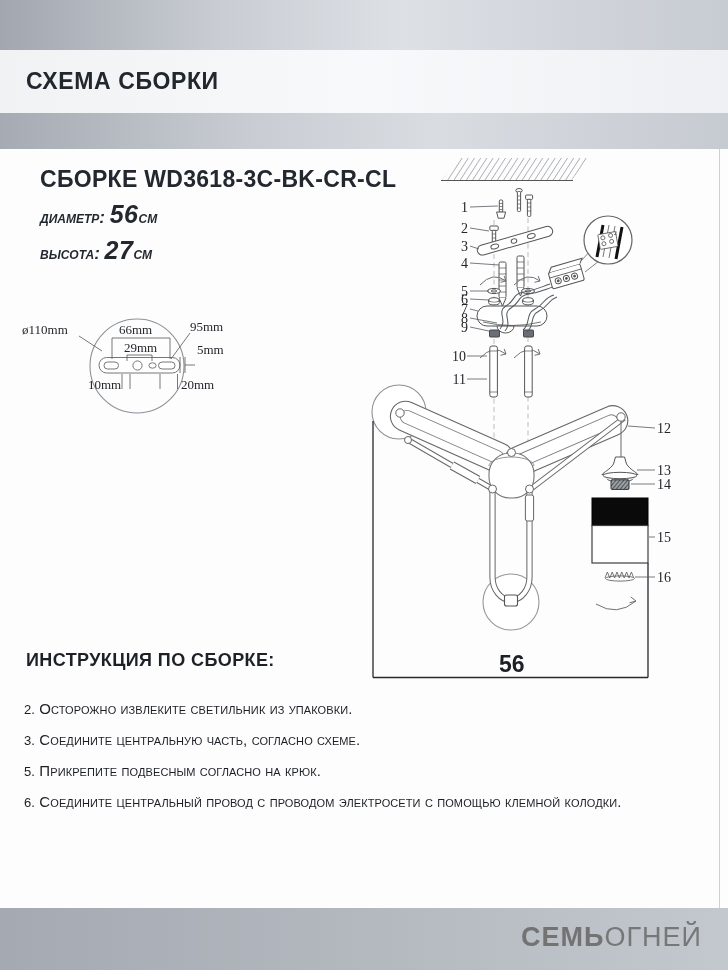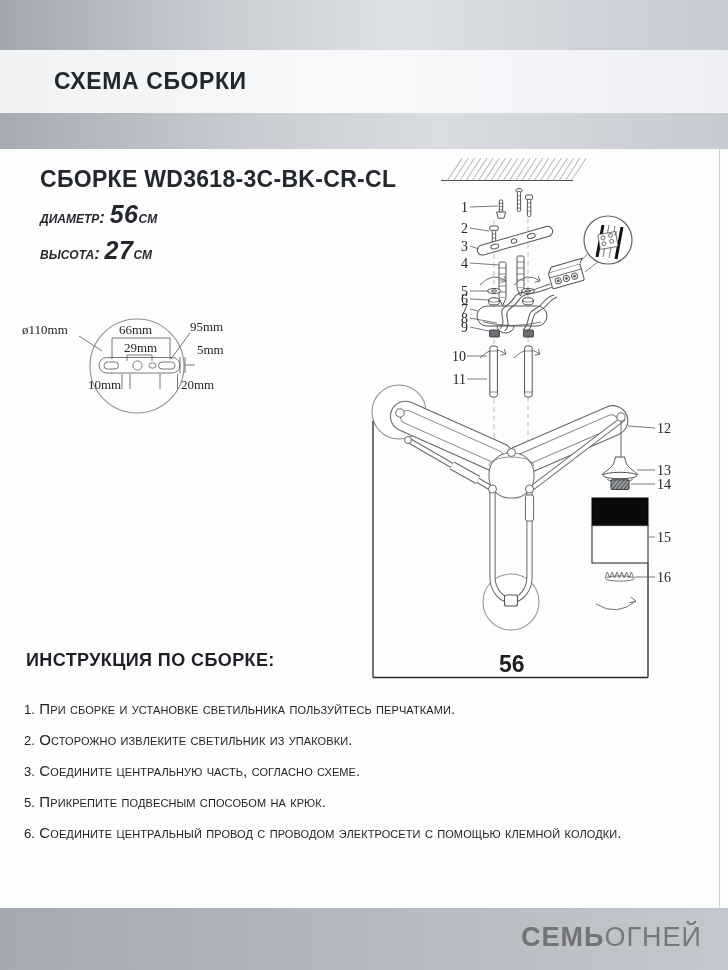--- a/index.html
+++ b/index.html
@@ -9,21 +9,21 @@
     background:#fdfdfd; font-family:"Liberation Sans", sans-serif; color:#23272e;
   }
   
   .band-top {
     position:absolute; left:0; top:0; width:728px; height:50px;
     background:linear-gradient(90deg,#a2a7af 0%,#c9cdd3 30%,#dde0e5 55%,#d0d4da 80%,#c7cbd2 100%);
   }
   .band-title {
     position:absolute; left:0; top:50px; width:728px; height:63px;
     background:linear-gradient(90deg,#f0f2f4 0%,#f8f9fb 50%,#eef0f3 100%);
-    display:flex; align-items:center; padding-left:54px;
+    display:flex; align-items:center; padding-left:26px;
   }
   .band-title .t {
     font-size:23px; font-weight:700; letter-spacing:0.6px; color:#22262d;
   }
   .band-mid {
     position:absolute; left:0; top:113px; width:728px; height:36px;
     background:linear-gradient(90deg,#a6abb3 0%,#c9cdd3 35%,#d9dce1 60%,#cdd1d7 85%,#c6cad1 100%);
   }
   .band-bottom {
     position:absolute; left:0; top:908px; width:728px; height:62px;
@@ -309,24 +309,23 @@
       <text class="lbl" x="657" y="475">13</text>
       <text class="lbl" x="657" y="489">14</text>
       <text class="lbl" x="657" y="542">15</text>
       <text class="lbl" x="657" y="582">16</text>
     </g>
   </svg>
 
   <div class="instr-title">ИНСТРУКЦИЯ ПО СБОРКЕ:</div>
 
   <div class="instr-list">
-    <div class="instr-item"><span class="num">1.</span> <span>При сборке и установке светильника пользуйтесь перчатками.</span></div>
     <div class="instr-item"><span class="num">2.</span> <span>Осторожно извлеките светильник из упаковки.</span></div>
     <div class="instr-item"><span class="num">3.</span> <span>Соедините центральную часть, согласно схеме.</span></div>
-    <div class="instr-item"><span class="num">5.</span> <span>Прикрепите подвесным способом на крюк.</span></div>
+    <div class="instr-item"><span class="num">5.</span> <span>Прикрепите подвесным согласно на крюк.</span></div>
     <div class="instr-item"><span class="num">6.</span> <span>Соедините центральный провод с проводом электросети с помощью клемной колодки.</span></div>
   </div>
 
   <div class="band-bottom"></div>
   <div class="brand">
     <span class="b1">СЕМЬ</span><span class="b2">ОГНЕЙ</span>
   </div>
 
 </div>
 

